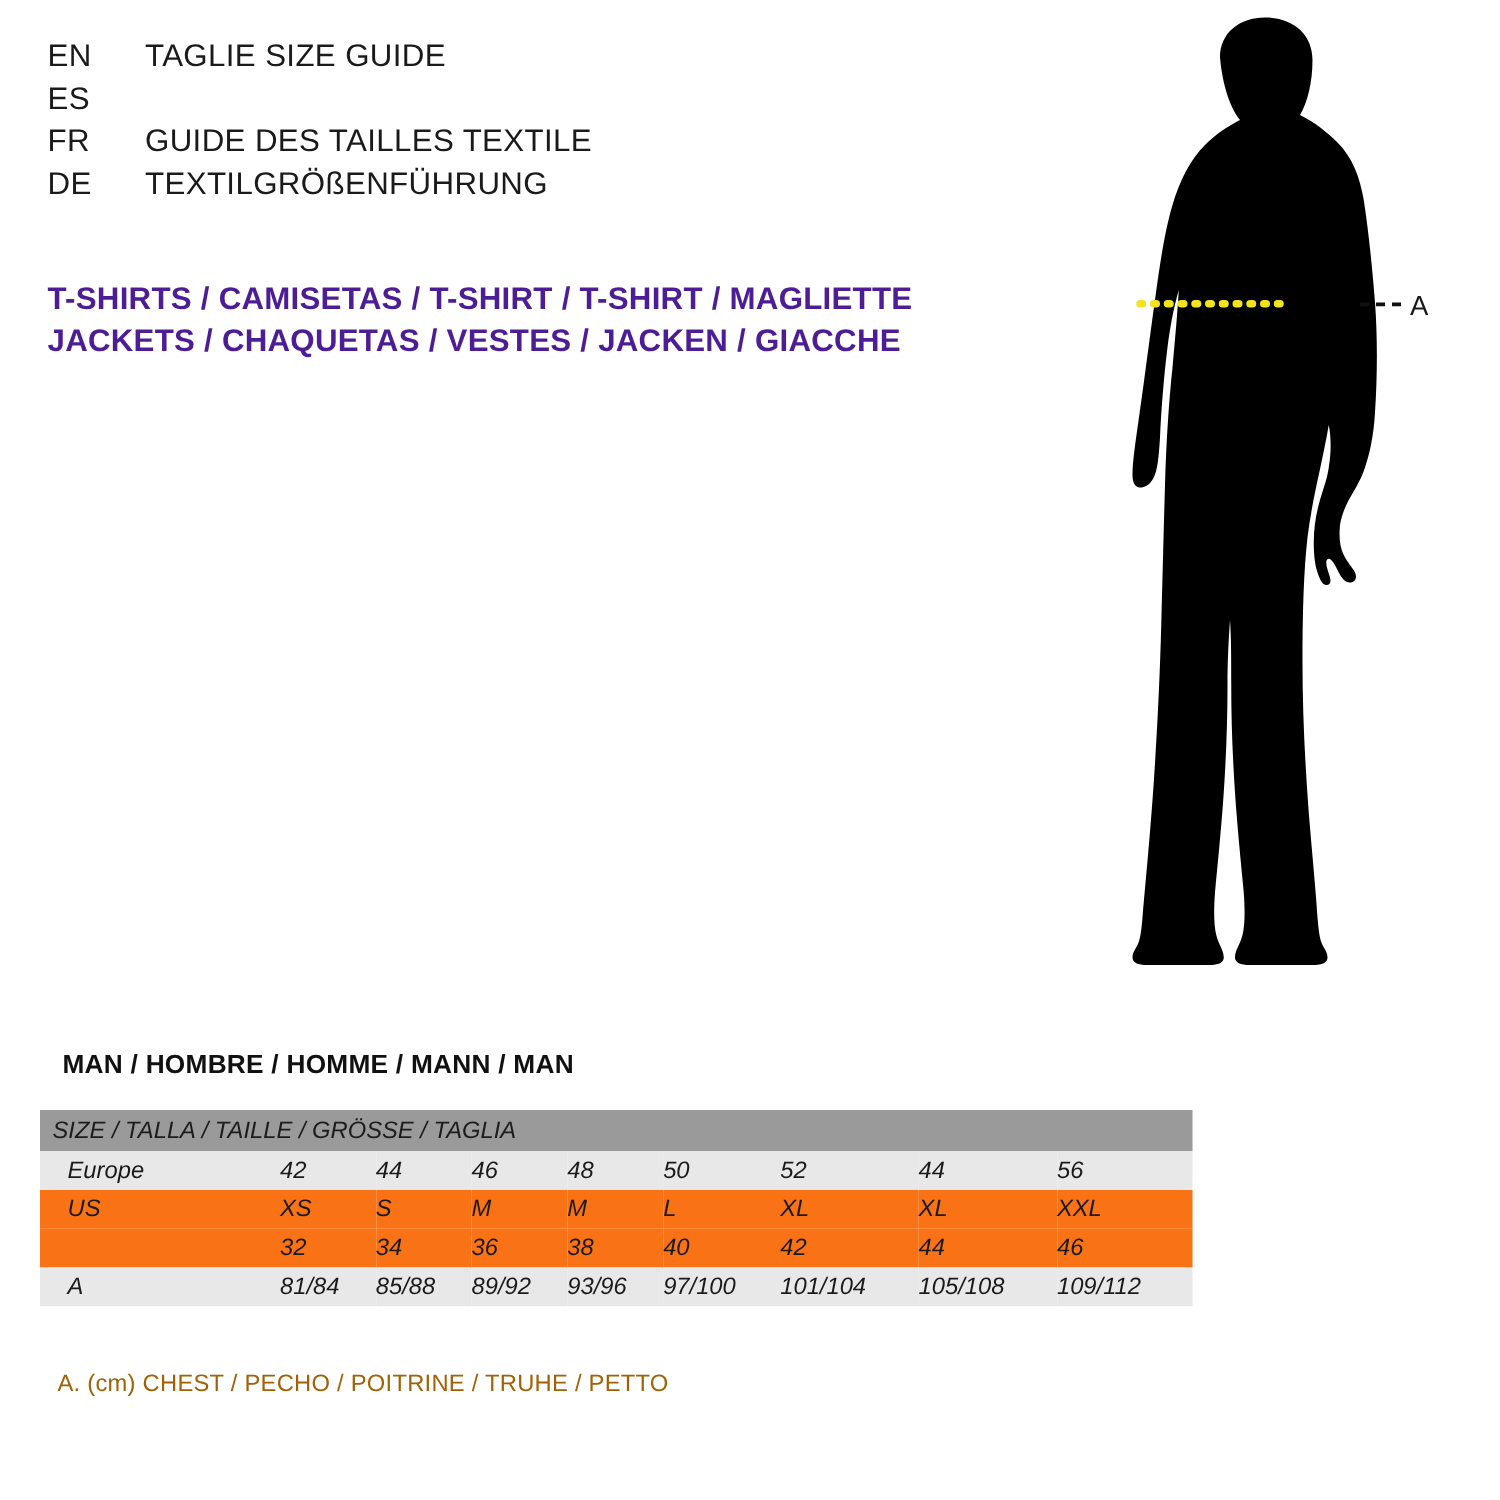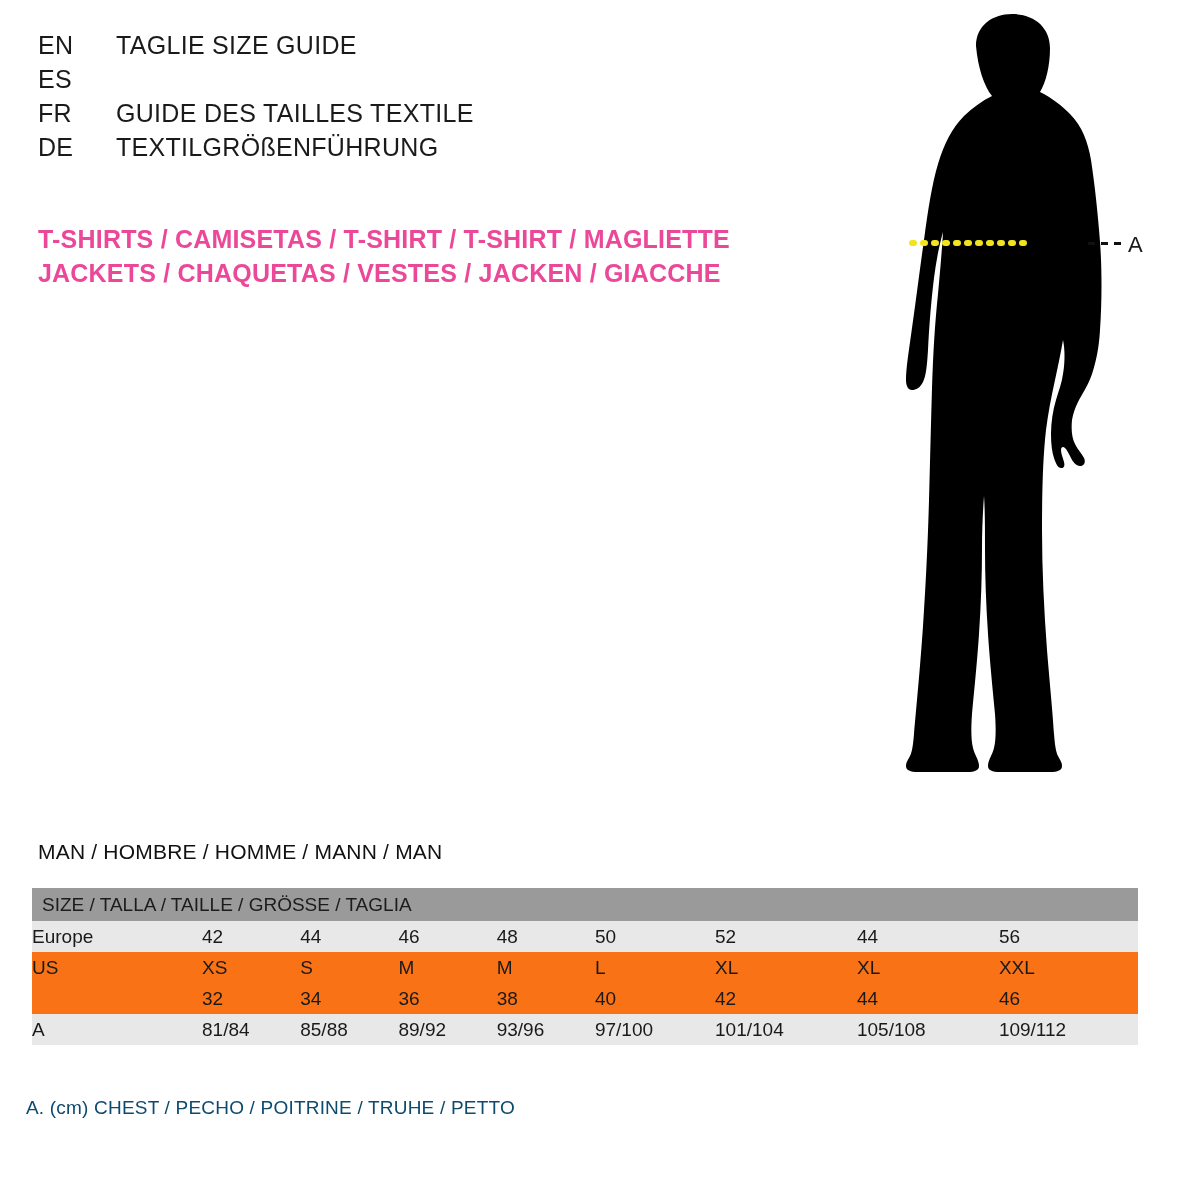--- a/index.html
+++ b/index.html
@@ -53,21 +53,21 @@
     left: 38px;
     top: 222px;
     width: 760px;
   }
   .category-line {
     font-size: 25px;
     font-weight: bold;
     letter-spacing: 0.2px;
     line-height: 34px;
     white-space: nowrap;
-    color: #ec4899;
+    color: #4c1d95;
   }
 
   
   .figure-area {
     position: absolute;
     left: 790px;
     top: 10px;
     width: 400px;
     height: 790px;
   }
@@ -86,71 +86,72 @@
     left: 298px;
     top: 232px;
     width: 34px;
     height: 3px;
     background: repeating-linear-gradient(to right, #111 0 7px, transparent 7px 13px);
   }
 
   
   .section-title {
     position: absolute;
-    left: 38px;
+    left: 50px;
     top: 840px;
     font-size: 21px;
-    font-weight: normal;
+    font-weight: bold;
     letter-spacing: 0.2px;
     color: #111111;
   }
 
   .size-table {
     position: absolute;
     left: 32px;
     top: 888px;
-    width: 1106px;
+    width: 922px;
     border-collapse: collapse;
     font-size: 19px;
     color: #1a1a1a;
+    font-style: italic;
   }
   .size-table th, .size-table td {
     padding: 0;
     height: 31px;
     font-weight: normal;
     text-align: left;
     vertical-align: middle;
   }
   .size-table .row-head {
     text-align: left;
-    padding-left: 0;
+    padding-left: 22px;
     width: 170px;
   }
   .head-row td {
     background: #9a9a9a;
     color: #1c1c1c;
     font-size: 19px;
     text-align: left;
     padding-left: 10px;
     height: 33px;
   }
   .band-light td {
     background: #e8e8e8;
   }
   .band-dark td {
     background: #f97316;
   }
 
   .footnote {
     position: absolute;
-    left: 26px;
+    left: 46px;
     top: 1097px;
     font-size: 19px;
     letter-spacing: 0.2px;
-    color: #0c4a6e;
+    color: #a16207;
   }
 </style>
 </head>
 <body>
 
 <div class="page">
 
   <div class="lang-block">
     <div class="lang-row">
       <span class="lang-code">EN</span>

